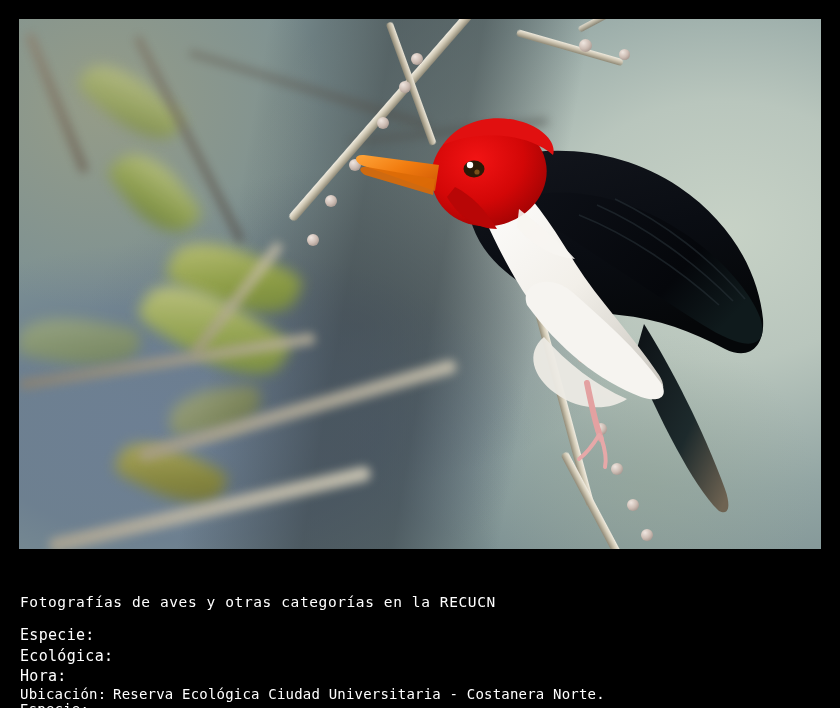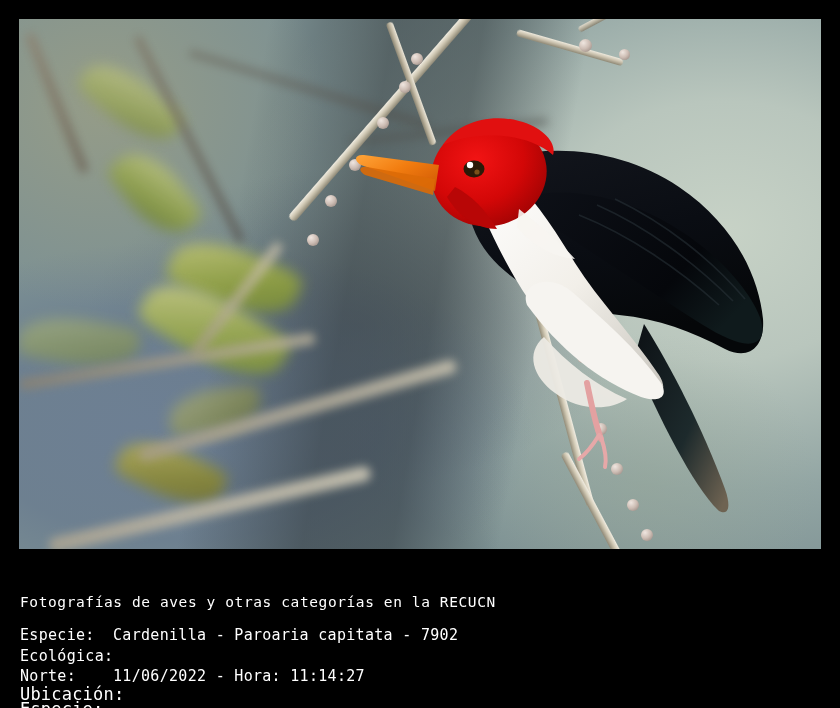--- a/index.html
+++ b/index.html
@@ -75,21 +75,21 @@
 
   
   #caption { position: absolute; left: 0; top: 574px; width: 840px; height: 156px; }
   #caption-title {
     position: absolute; left: 20px; top: 20px;
     font-size: 14.5px; letter-spacing: 0.6px; white-space: nowrap;
   }
   #meta-table { position: absolute; left: 20px; top: 51px; }
   .meta-row { display: flex; white-space: nowrap; }
   .meta-row.big { font-size: 15px; line-height: 20.5px; letter-spacing: 0.3px; }
-  .meta-row.small { font-size: 17px; line-height: 15.5px; letter-spacing: 0.2px; align-items: flex-end; }
+  .meta-row.small { font-size: 14px; line-height: 15.5px; letter-spacing: 0.2px; align-items: flex-end; }
   .meta-label { width: 93px; flex: 0 0 93px; }
   .meta-value { }
 </style>
 </head>
 <body>
 
 <div id="photo-frame">
   <div id="photo-canvas">
 
     <div class="bg-layer bg-base"></div>
@@ -237,30 +237,29 @@
     </svg>
   </div>
 </div>
 
 <div id="caption">
   <div id="caption-title">Fotografías de aves y otras categorías en la RECUCN</div>
 
   <div id="meta-table">
     <div class="meta-row big">
       <span class="meta-label">Especie:</span>
-      <span class="meta-value">Cardenilla - Paroaria capitata - 7902</span>
     </div>
     <div class="meta-row big">
       <span class="meta-label">Ecológica:</span>
     </div>
     <div class="meta-row big">
-      <span class="meta-label">Norte:</span>
-      <span class="meta-value">11/06/2022 - Hora: 11:14:27</span>
+      <span class="meta-label">Hora:</span>
     </div>
     <div class="meta-row small">
       <span class="meta-label">Ubicación:</span>
+      <span class="meta-value">Reserva Ecológica Ciudad Universitaria - Costanera Norte.</span>
     </div>
     <div class="meta-row small">
       <span class="meta-label">Especie:</span>
     </div>
   </div>
 
 </div>
 
 </body></html>

